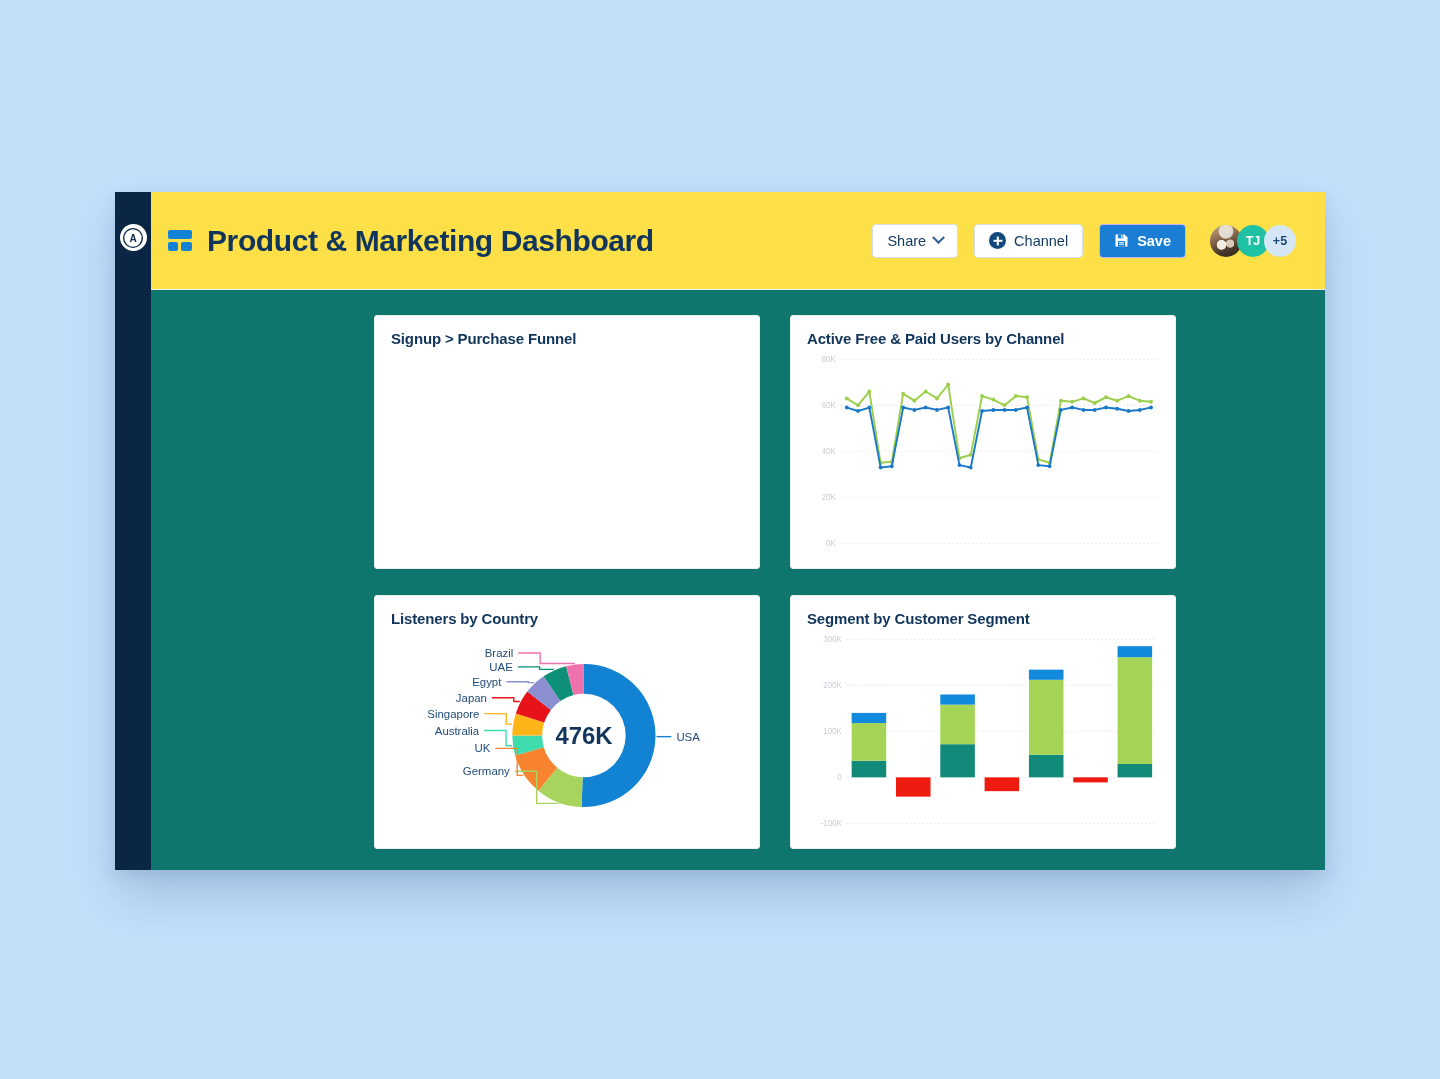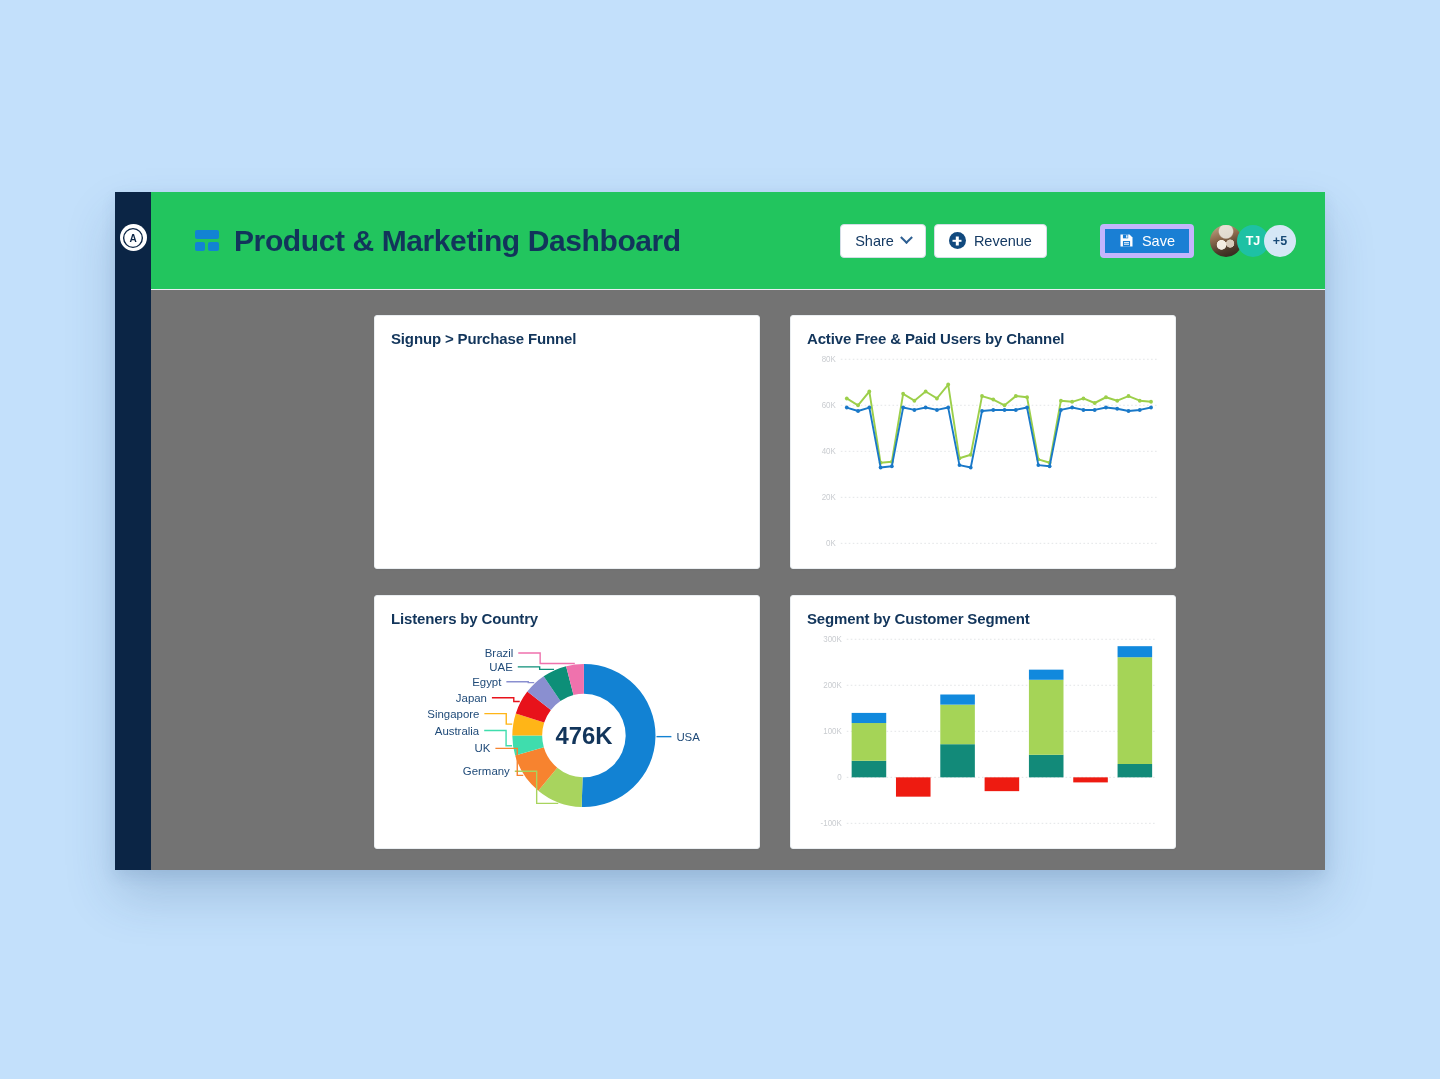--- a/index.html
+++ b/index.html
@@ -37,50 +37,49 @@
     letter-spacing: -.5px;
   }
   .sidebar-logo svg { display: block; }
 
   
   .main-col { flex: 1 1 auto; display: flex; flex-direction: column; min-width: 0; }
 
   
   .header {
     height: 98px; flex: 0 0 98px;
-    background: #22c55e;
+    background: #fde047;
     border-bottom: 1px solid #e9eef3;
     display: flex; align-items: center;
-    padding: 0 29px 0 44px;
+    padding: 0 29px 0 17px;
   }
   .title-wrap { display: flex; align-items: center; gap: 14px; flex: 1 1 auto; min-width: 0; }
   .logo-mark { width: 25px; height: 25px; position: relative; flex: 0 0 25px; }
   .logo-mark i { position: absolute; background: #1283d4; display:block; }
   .logo-mark .lm-a { left: 0; top: 2px; width: 24px; height: 9px; border-radius: 2px; }
   .logo-mark .lm-b { left: 0; top: 14px; width: 10px; height: 9px; border-radius: 2px; }
   .logo-mark .lm-c { left: 13px; top: 14px; width: 11px; height: 9px; border-radius: 2px; }
   .page-title {
     font-size: 30px; font-weight: 700; color: #12355b;
     letter-spacing: -.4px; white-space: nowrap;
   }
 
-  .actions { display: flex; align-items: center; gap: 8px; }
+  .actions { display: flex; align-items: center; gap: 16px; }
   .btn {
     height: 34px; border-radius: 4px; display: inline-flex;
     align-items: center; gap: 8px; padding: 0 14px;
     font-size: 14.5px; font-family: "Liberation Sans", sans-serif;
     cursor: pointer; white-space: nowrap;
   }
   .btn-outline {
     background: #fff; border: 1px solid #d4dde6; color: #153a63;
   }
   .btn-primary {
-    background: #1a7fd4; border: 5px solid #c4b5fd; color: #ffffff;
-    font-weight: 400;
-    margin-left: 45px;
+    background: #1a7fd4; border: 1px solid #c4b5fd; color: #ffffff;
+    font-weight: 700;
   }
   .chev { width: 9px; height: 9px; border-right: 2px solid #2e5f92; border-bottom: 2px solid #2e5f92;
           transform: rotate(45deg) translate(-2px,-2px); }
   .plus-icon { width: 17px; height: 17px; border-radius: 50%; background:#11497e; position: relative; flex:0 0 17px;}
   .plus-icon::before, .plus-icon::after {
     content:""; position:absolute; background:#fff; left:50%; top:50%;
   }
   .plus-icon::before { width: 9px; height: 2.4px; transform: translate(-50%,-50%); }
   .plus-icon::after  { width: 2.4px; height: 9px; transform: translate(-50%,-50%); }
   .save-icon { width: 15px; height: 15px; flex: 0 0 15px; }
@@ -101,21 +100,21 @@
     background:
       radial-gradient(circle at 36% 62%, rgba(255,250,240,.92) 0 16%, transparent 18%),
       radial-gradient(circle at 63% 58%, rgba(245,235,220,.8) 0 14%, transparent 16%),
       radial-gradient(circle at 50% 20%, rgba(240,238,230,.85) 0 22%, transparent 26%);
   }
   .avatar-initials { background: #1ec1a4; color: #ffffff; }
   .avatar-more { background: #d5e7f6; color: #184a77; font-weight: 600; }
 
   
   .canvas {
-    flex: 1 1 auto; background: #737373;
+    flex: 1 1 auto; background: #0f766e;
     padding: 25px 0 16px 0; position: relative;
   }
   .grid {
     display: grid;
     grid-template-columns: 386px 386px;
     gap: 26px 30px;
     padding-left: 223px;
   }
   .card {
     background: #ffffff;
@@ -164,21 +163,21 @@
         </div>
 
         <div class="actions">
           <div class="btn btn-outline">
             <span>Share</span>
             <span class="chev"></span>
           </div>
 
           <div class="btn btn-outline">
             <span class="plus-icon"></span>
-            <span>Revenue</span>
+            <span>Channel</span>
           </div>
 
           <div class="btn btn-primary">
             <span class="save-icon">
               <svg viewBox="0 0 16 16" width="15" height="15" aria-hidden="true">
                 <path d="M1.6 1.6h9.6L14.4 4.8v9.6H1.6z" fill="#ffffff"></path>
                 <rect x="4.2" y="1.6" width="5.6" height="4.1" fill="#1a7fd4"></rect>
                 <rect x="7.6" y="2.4" width="1.5" height="2.6" fill="#ffffff"></rect>
                 <rect x="4.2" y="8.5" width="7.6" height="5.9" fill="#1a7fd4"></rect>
                 <rect x="5.3" y="9.8" width="5.4" height="1" fill="#ffffff"></rect>

